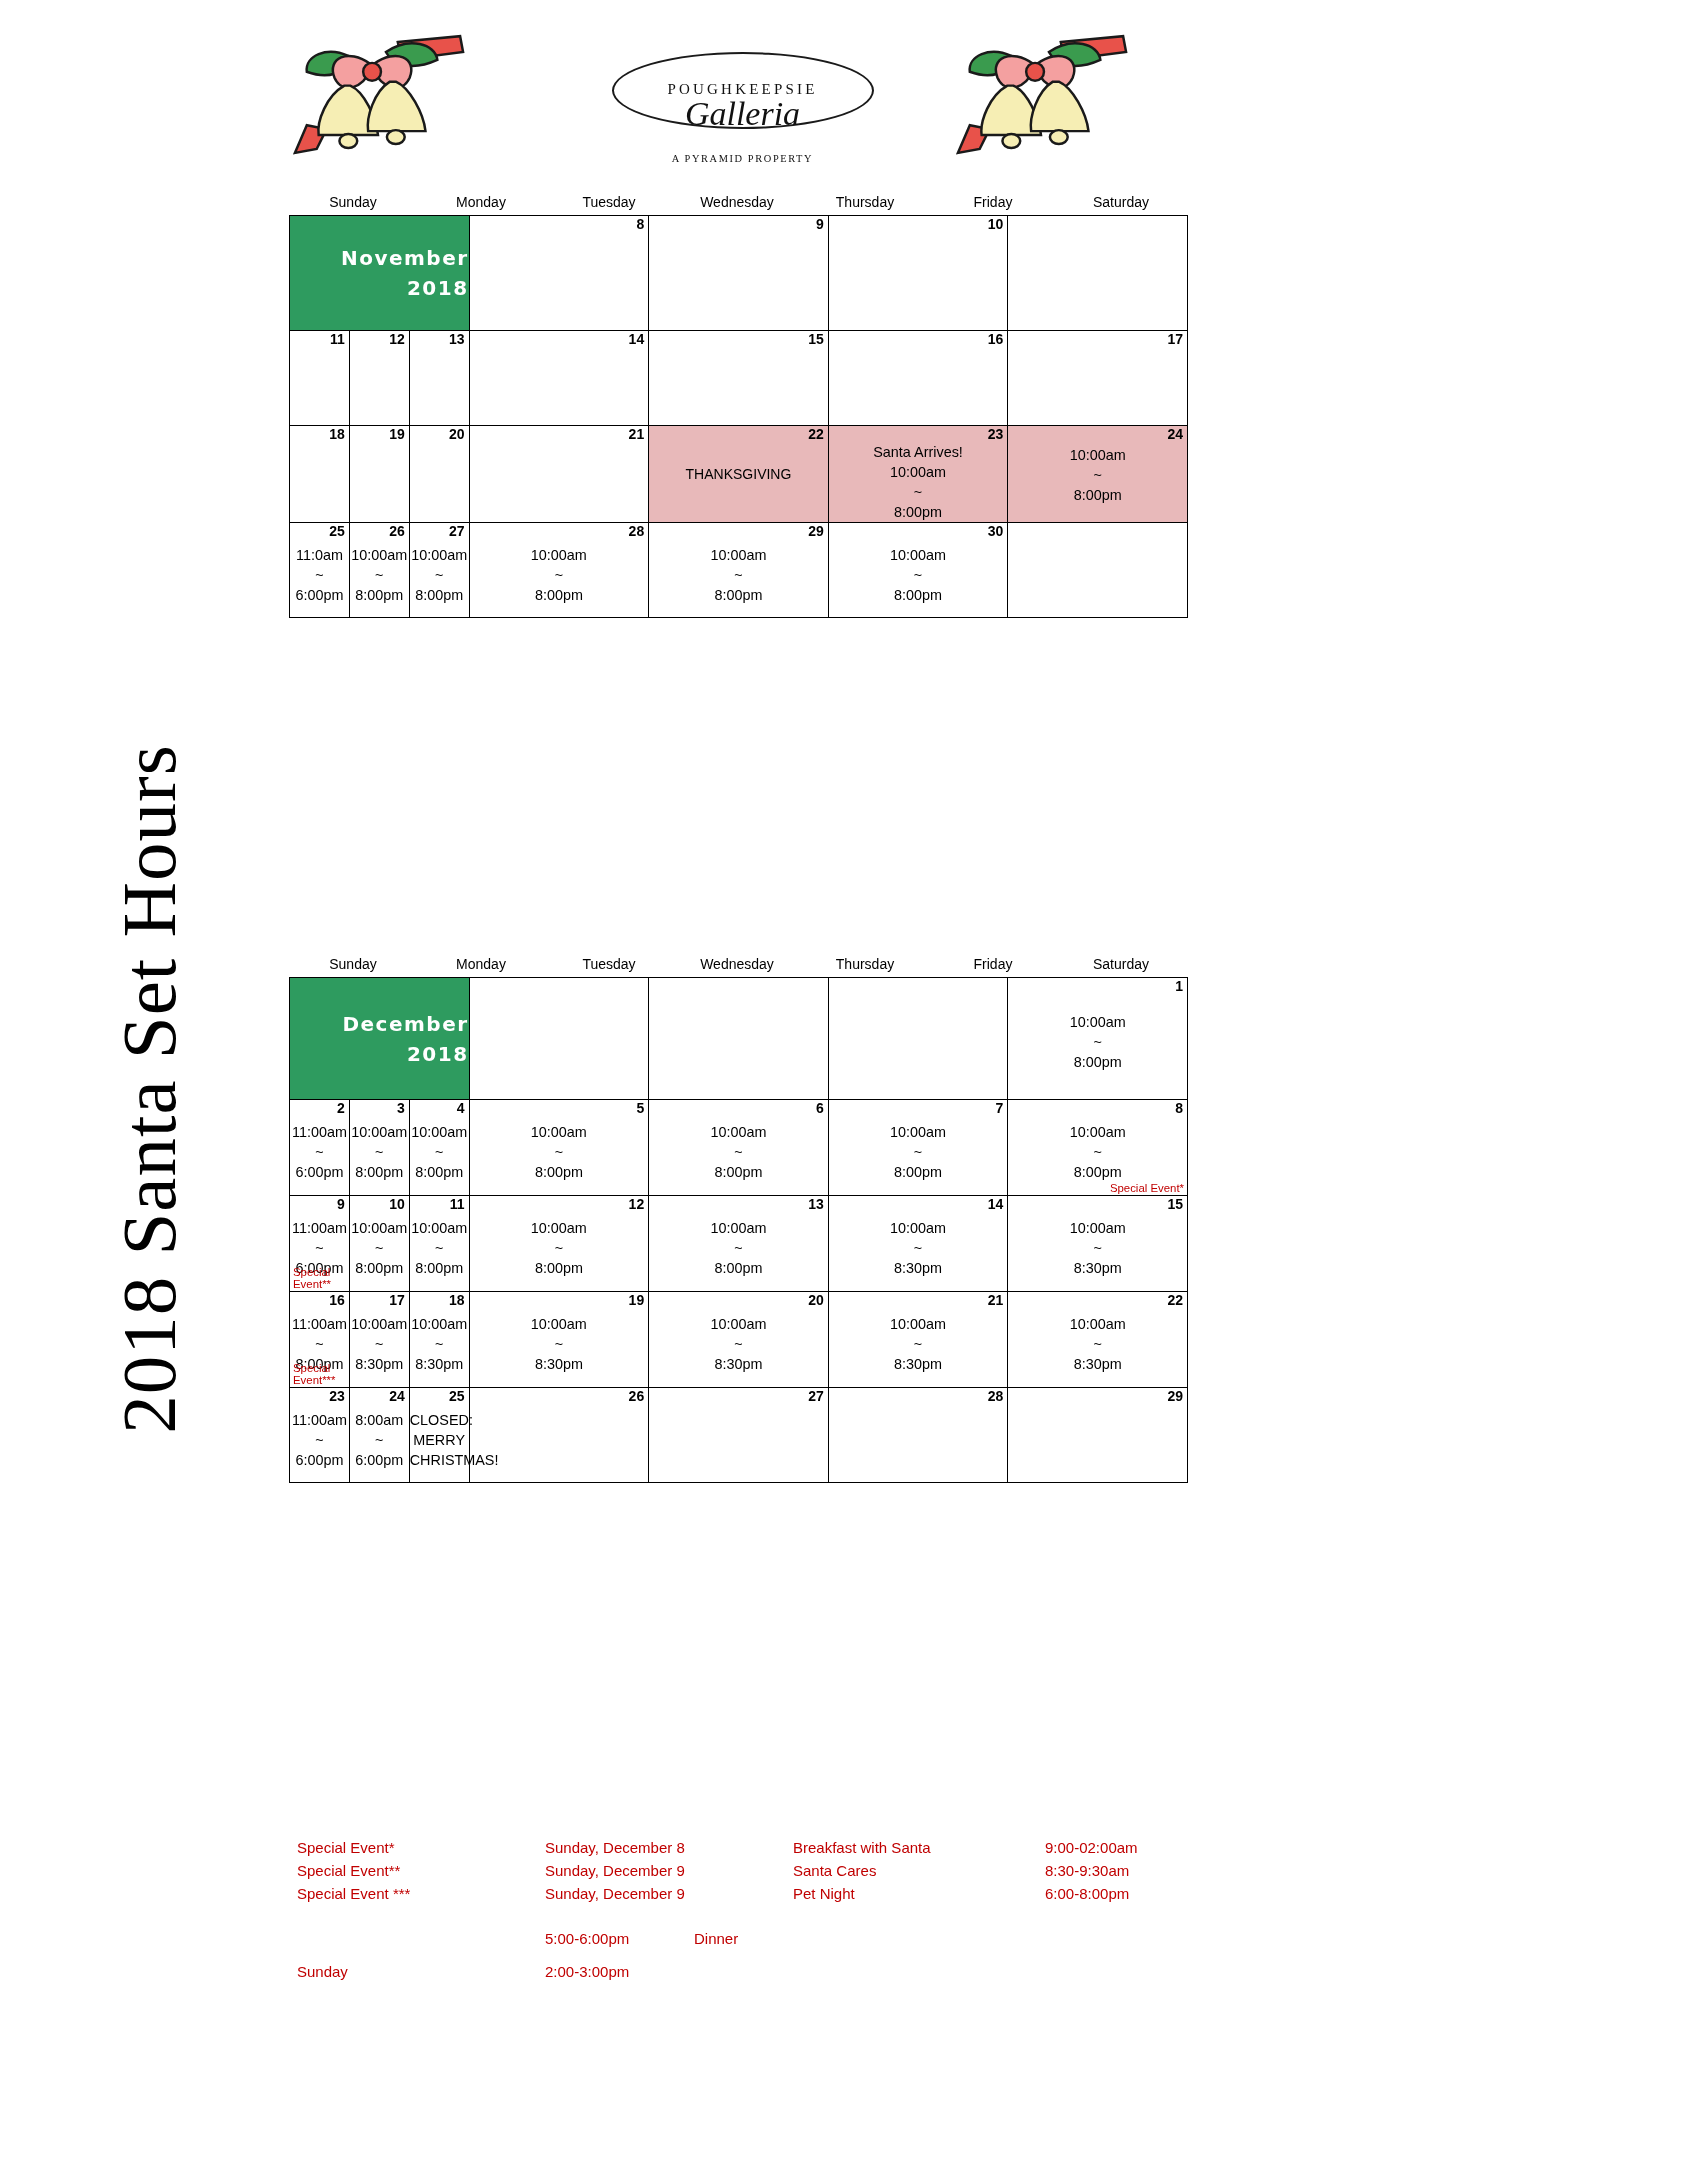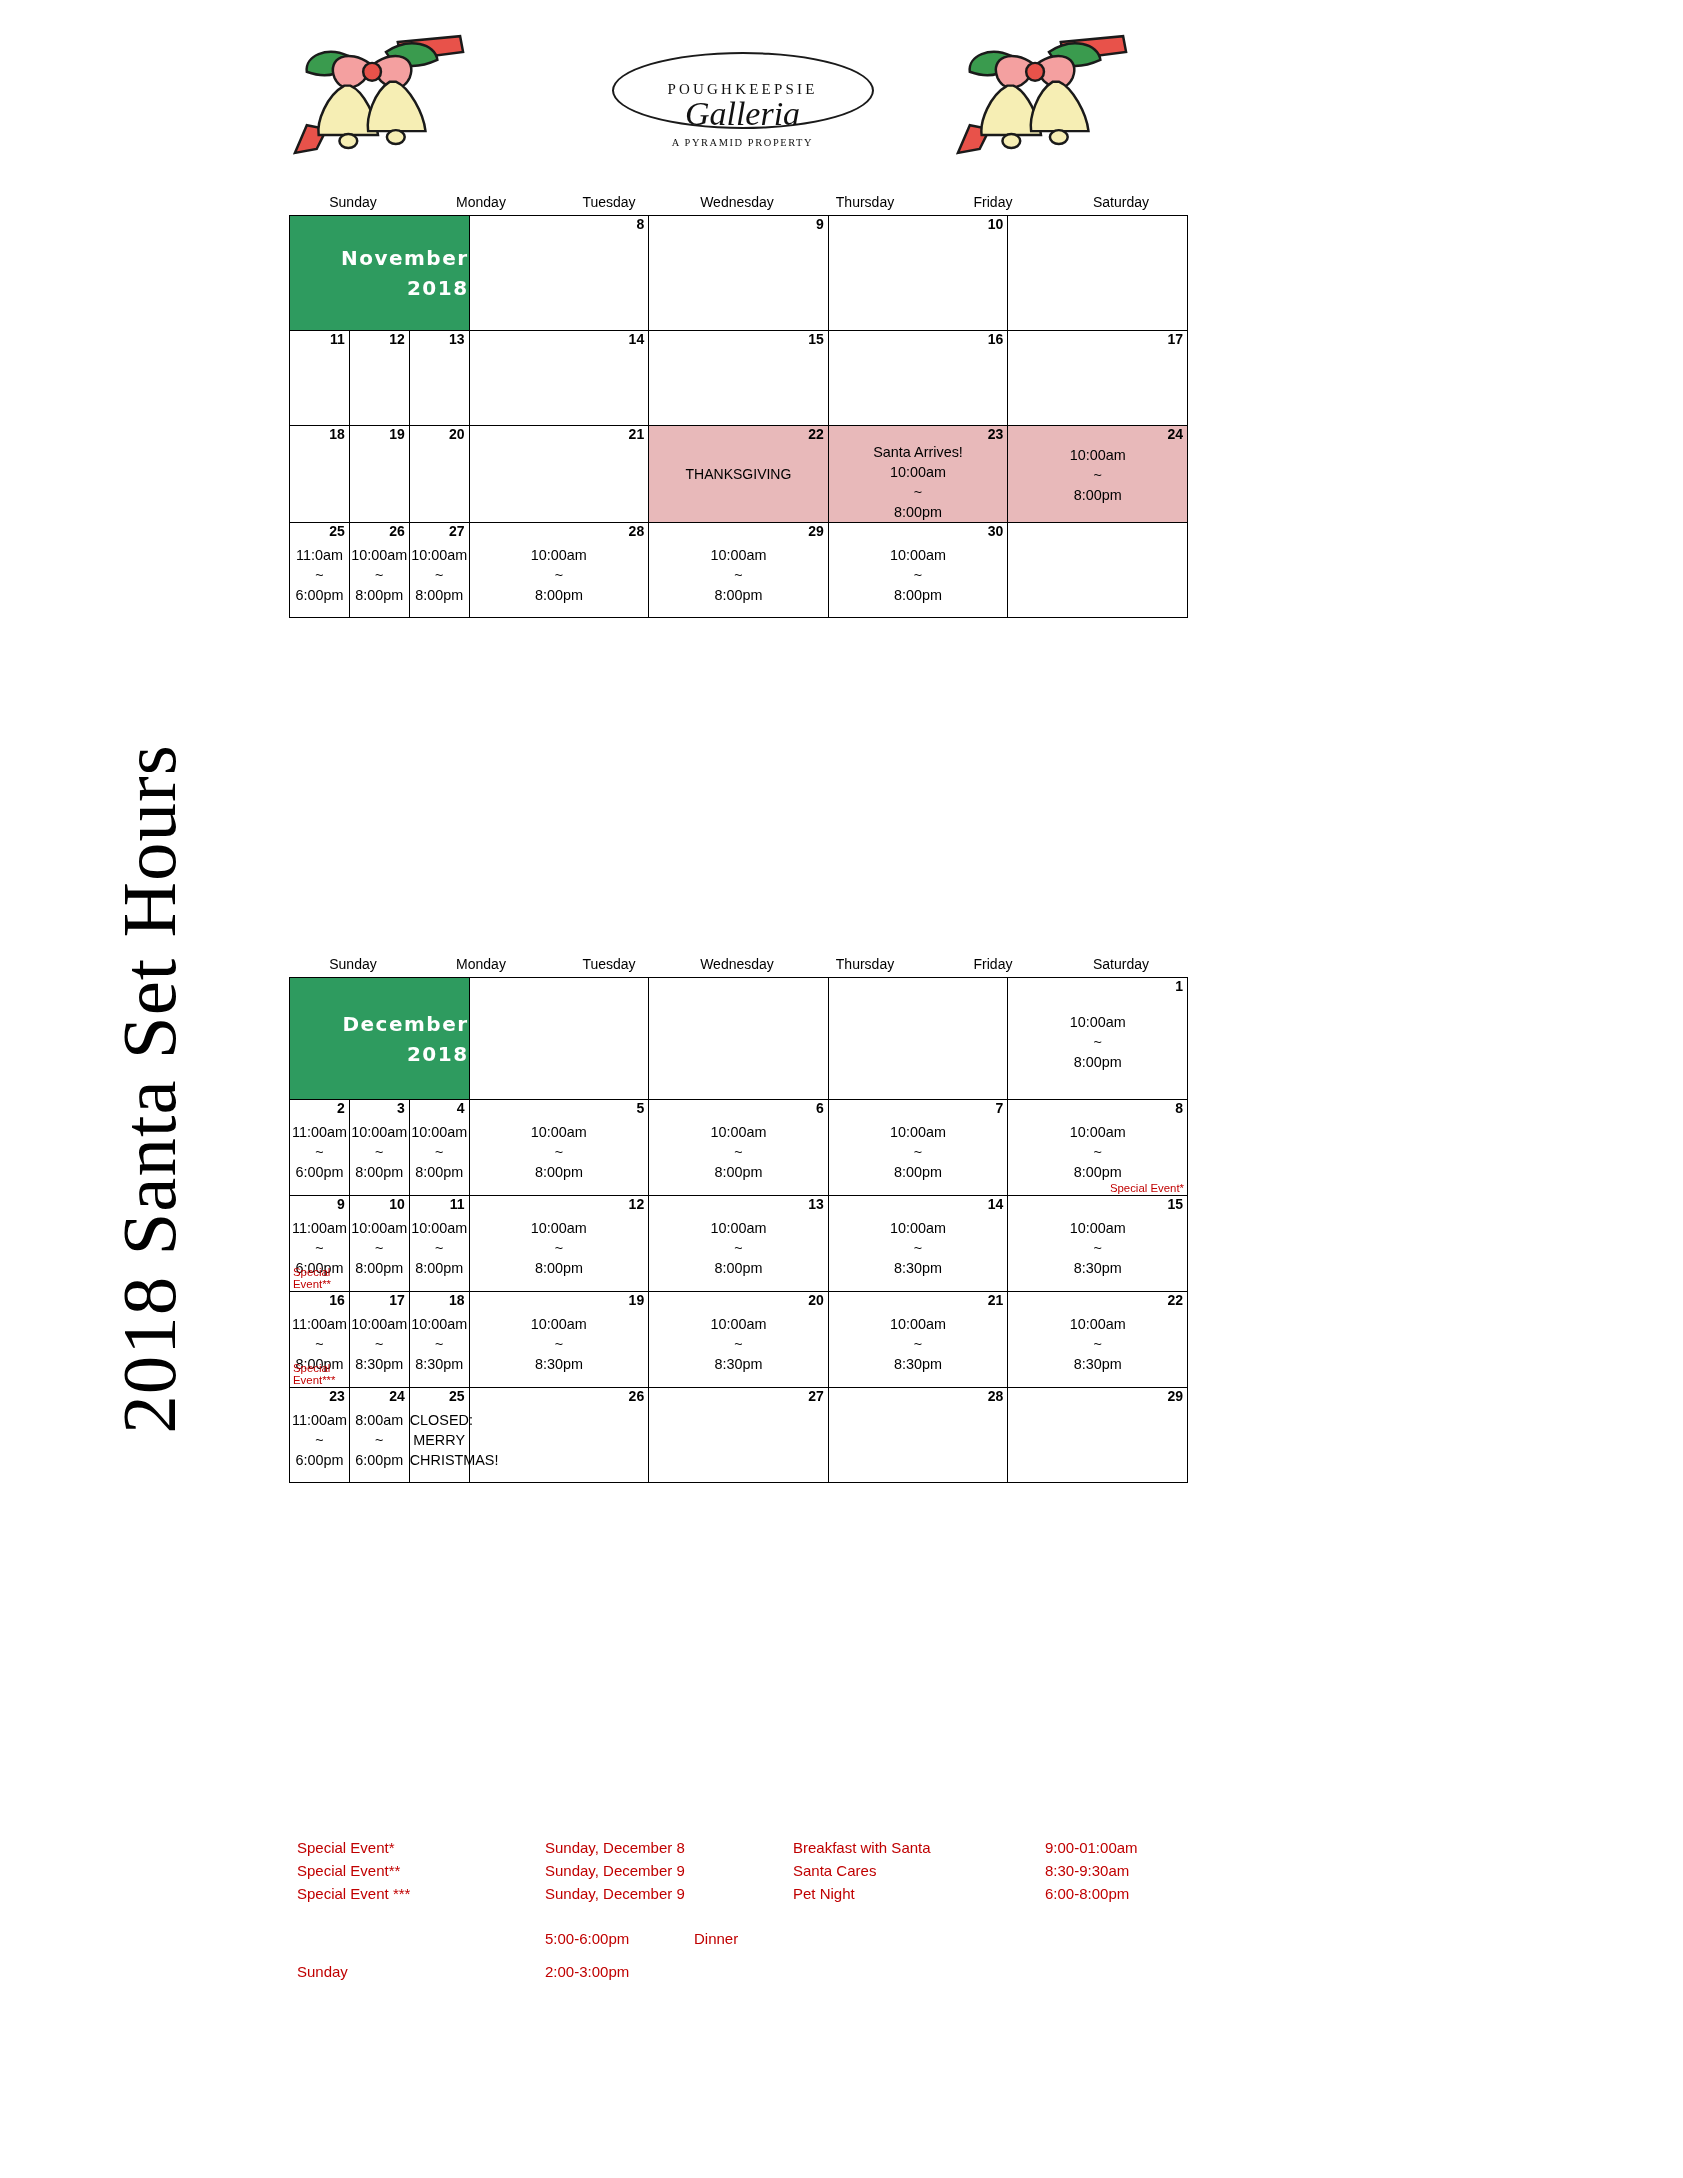--- a/index.html
+++ b/index.html
@@ -81,21 +81,21 @@
   }
   .galleria-script {
     font-family: "Liberation Serif", serif;
     font-style: italic;
     font-size: 34px;
     line-height: 34px;
     color: #111;
     margin-top: -1px;
   }
   .galleria-sub {
-    margin-top: 8px;
+    margin-top: 24px;
     font-family: "Liberation Serif", serif;
     font-size: 10.4px;
     letter-spacing: 1.6px;
     color: #111;
   }
 
   
   .calendar {
     position: absolute;
     width: 899px;
@@ -594,21 +594,21 @@
 
     </tbody>
   </table>
 </div>
 
 <div id="footer-notes">
   <div class="note-row">
     <div class="nc1">Special Event*</div>
     <div class="nc2">Sunday, December 8</div>
     <div class="nc3">Breakfast with Santa</div>
-    <div class="nc4">9:00-01:00am</div>
+    <div class="nc4">9:00-02:00am</div>
   </div>
   <div class="note-row">
     <div class="nc1">Special Event**</div>
     <div class="nc2">Sunday, December 9</div>
     <div class="nc3">Santa Cares</div>
     <div class="nc4">8:30-9:30am</div>
   </div>
   <div class="note-row">
     <div class="nc1">Special Event ***</div>
     <div class="nc2">Sunday, December 9</div>

